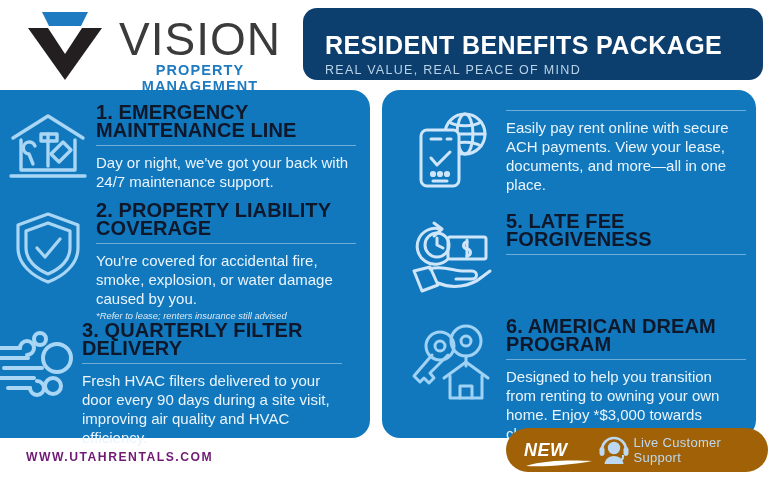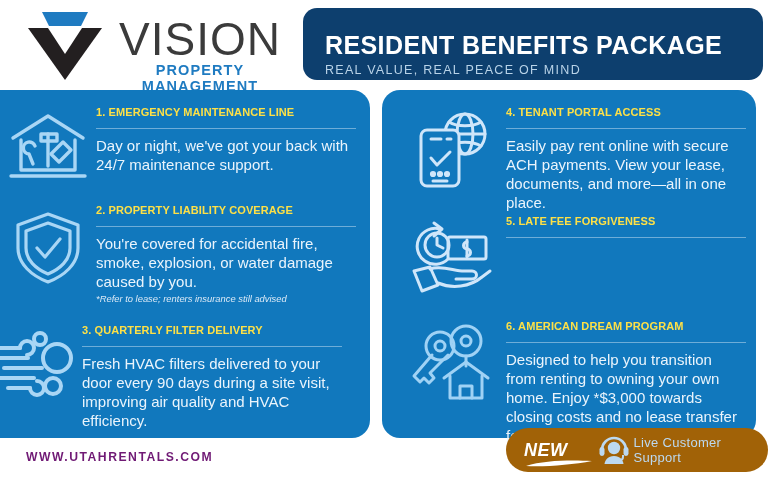--- a/index.html
+++ b/index.html
@@ -52,21 +52,21 @@
 
   .items { position:absolute; inset:0; }
 
   .item { position:absolute; display:flex; }
   .item-icon {
     width:96px; flex:0 0 96px; display:flex;
     align-items:flex-start; justify-content:center; padding-top:6px;
   }
   .item-body { flex:1; }
   .item-title {
-    color:#fde047; font-weight:bold; font-size:11px; line-height:17.5px;
+    color:#0f172a; font-weight:bold; font-size:20px; line-height:17.5px;
     letter-spacing:0.1px;
   }
   .rule {
     height:1px; background:#7fb6dd; margin:6px 0 7px 0; opacity:.85;
   }
   .item-desc {
     color:#eaf4fc; font-size:15px; line-height:19px;
   }
   .item-note {
     color:#dceaf7; font-size:9.4px; font-style:italic; line-height:12px;
@@ -206,21 +206,20 @@
             <line x1="20" y1="29" x2="30" y2="29"></line>
             <line x1="36" y1="29" x2="40" y2="29"></line>
             <polyline points="20,48 26,55 39,42"></polyline>
             <circle cx="22" cy="64" r="1.6" fill="#cfe6fa"></circle>
             <circle cx="29" cy="64" r="1.6" fill="#cfe6fa"></circle>
             <circle cx="36" cy="64" r="1.6" fill="#cfe6fa"></circle>
             <line x1="22" y1="71" x2="36" y2="71"></line>
           </svg>
         </div>
         <div class="item-body">
-          <div class="item-title">4. TENANT PORTAL ACCESS</div>
           <div class="rule"></div>
           <div class="item-desc">Easily pay rent online with secure ACH payments. View your lease, documents, and more—all in one place.</div>
         </div>
       </div>
 
       <div class="item r2">
         <div class="item-icon">
           <svg width="86" height="76" viewBox="0 0 86 76" fill="none" stroke="#cfe6fa" stroke-width="3" stroke-linecap="round" stroke-linejoin="round">
             <path d="M32 10 A18 18 0 1 0 40 40"></path>
             <polyline points="26,4 34,10 26,17"></polyline>

